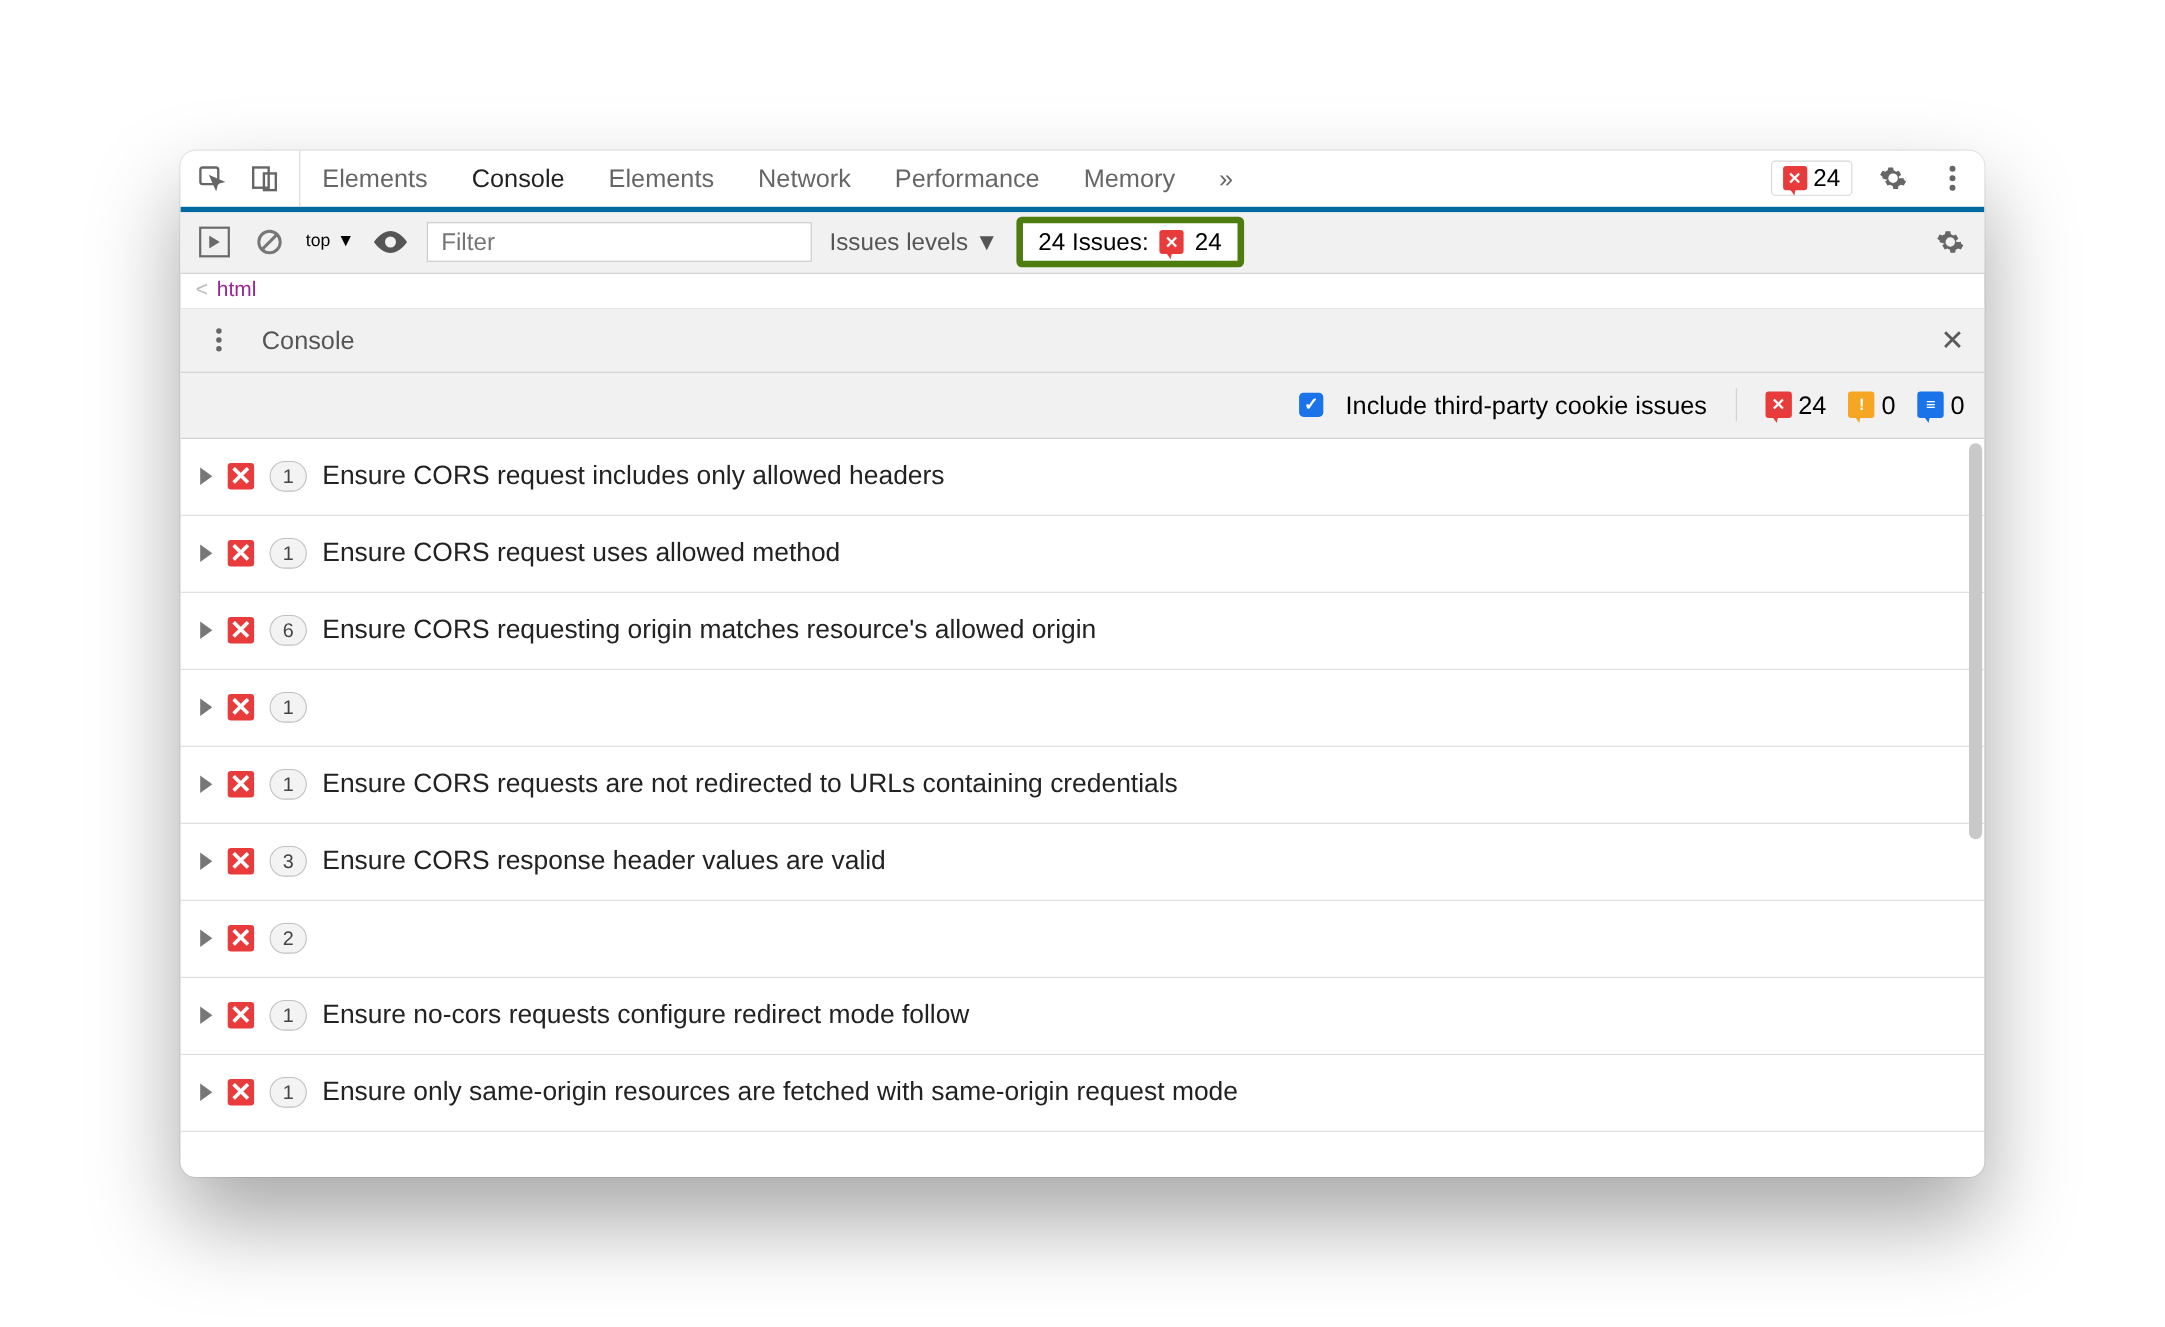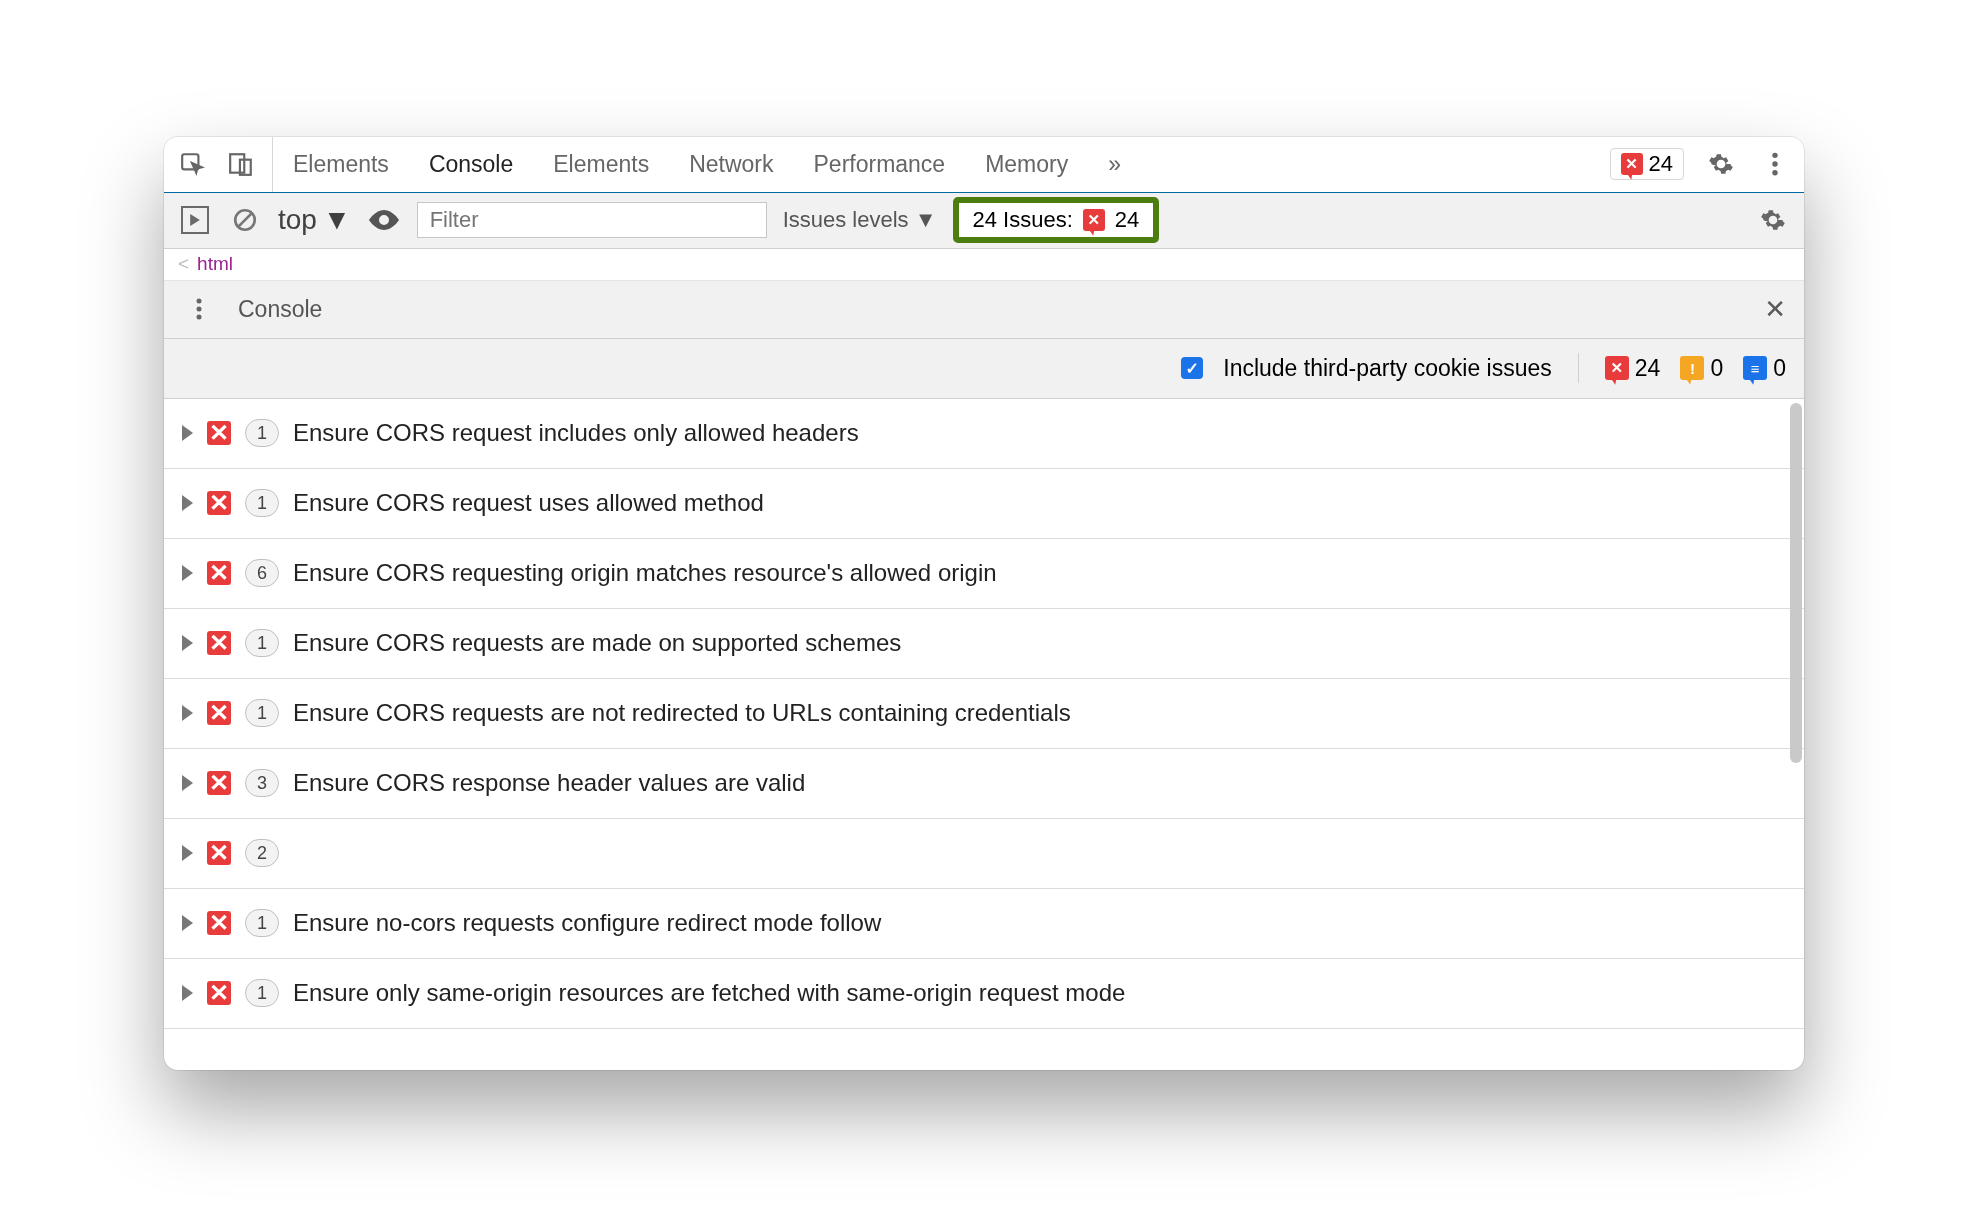--- a/index.html
+++ b/index.html
@@ -3,33 +3,33 @@
 <meta charset="utf-8">
 <style>
   * { box-sizing: border-box; margin: 0; padding: 0; font-family: -apple-system, BlinkMacSystemFont, "Helvetica Neue", Arial, sans-serif; }
   body { background: #fff; display:flex; align-items:center; justify-content:center; width:1968px; height:1206px; }
   .frame { width:1640px; height:933px; border-radius:14px; overflow:hidden; box-shadow:0 40px 80px rgba(0,0,0,.35), 0 0 0 1px rgba(0,0,0,.08); background:#fff; display:flex; flex-direction:column; }
   .titlebar { height:46px; background:linear-gradient(#f3f3f3,#ececec); border-bottom:1px solid #d0d0d0; display:flex; align-items:center; position:relative; }
   .tl-dots { display:flex; gap:12px; margin-left:18px; }
   .dot { width:18px; height:18px; border-radius:50%; }
   .dot.r{background:#ff5f57;border:1px solid #e1443d;} .dot.y{background:#febc2e;border:1px solid #e1a126;} .dot.g{background:#28c840;border:1px solid #1ea932;}
   .titlebar .title { position:absolute; left:0; right:0; text-align:center; font-size:21px; color:#3a3a3a; font-weight:400; pointer-events:none;}
-  .tabbar { height:56px; border-bottom:1px solid #0369a1; display:flex; align-items:center; padding:0 12px; gap:0;}
+  .tabbar { height:56px; border-bottom:5px solid #0369a1; display:flex; align-items:center; padding:0 12px; gap:0;}
   .tb-left { display:flex; align-items:center; gap:14px; padding-right:14px; border-right:1px solid #d6d6d6; height:100%;}
   .icon-btn { width:34px; height:34px; display:flex; align-items:center; justify-content:center; color:#666; }
   .tabs { display:flex; align-items:stretch; height:100%; margin-left:20px; gap:40px;}
   .tab { display:flex; align-items:center; font-size:23px; color:#666; cursor:pointer; }
   .tab.active { color:#222; font-weight:500; }
   .tb-right { margin-left:auto; display:flex; align-items:center; gap:20px;}
   .err-pill { display:flex; align-items:center; gap:6px; border:1px solid #d7d7d7; border-radius:4px; padding:2px 10px; font-size:22px;}
   .err-badge { width:22px; height:22px; background:#e83b3b; border-radius:3px; display:flex; align-items:center; justify-content:center; color:#fff; font-weight:700; font-size:15px; position:relative;}
   .err-badge::after{content:"";position:absolute;bottom:-4px;left:3px;border:4px solid transparent;border-top-color:#e83b3b;border-right-color:#e83b3b;transform:rotate(10deg);}
   .toolbar { height:56px; border-bottom:1px solid #cfcfcf; display:flex; align-items:center; padding:0 14px; gap:16px; background:#f1f1f1;}
   .play-box{width:28px;height:28px;border:2px solid #6a6a6a; display:flex;align-items:center;justify-content:center;}
-  .scope { display:flex; align-items:center; gap:6px; font-size:28px; color:#404040; }
+  .scope { display:flex; align-items:center; gap:6px; font-size:16px; color:#000000; }
   .filter { flex:0 0 350px; height:36px; border:1px solid #c7c7c7; background:#fff; padding:0 12px; font-size:22px; color:#7f1d1d;}
   .levels { font-size:22px; color:#555; }
   .issues-pill { display:flex; align-items:center; gap:10px; border:6px solid #4d7c0f; border-radius:5px; padding:4px 14px; background:#fff; font-size:22px;}
   .gear-r{margin-left:auto;}
   .htmlrow{height:32px;border-bottom:1px solid #e4e4e4; display:flex;align-items:center; padding-left:14px; font-family:Menlo,monospace; font-size:19px;}
   .htmlrow .arr{color:#bbb; margin-right:8px;} .htmlrow .tag{color:#9b2393;}
   .drawerhdr{height:58px;background:#f1f1f1;border-bottom:1px solid #cfcfcf;display:flex;align-items:center;padding:0 18px;gap:22px;}
   .drawerhdr .lbl{font-size:23px;color:#555;}
   .close-x{margin-left:auto;font-size:26px;color:#5a5a5a;}
   .drawer-sub{height:60px;border-bottom:1px solid #cfcfcf;background:#f1f1f1;display:flex;align-items:center;justify-content:flex-end;padding:0 18px;gap:20px;font-size:23px;}
@@ -187,21 +187,20 @@
     <div class="issue">
         <span class="tri"></span>
         <span class="ic err" style="width:24px;height:24px;border-radius:3px;display:flex;align-items:center;justify-content:center;color:#fff;font-weight:700;position:relative;">✕</span>
         <span class="count-pill">6</span>
         <span>Ensure CORS requesting origin matches resource's allowed origin</span>
       </div>
     <div class="issue">
         <span class="tri"></span>
         <span class="ic err" style="width:24px;height:24px;border-radius:3px;display:flex;align-items:center;justify-content:center;color:#fff;font-weight:700;position:relative;">✕</span>
         <span class="count-pill">1</span>
-        <span>Ensure CORS requests are made on supported schemes</span>
       </div>
     <div class="issue">
         <span class="tri"></span>
         <span class="ic err" style="width:24px;height:24px;border-radius:3px;display:flex;align-items:center;justify-content:center;color:#fff;font-weight:700;position:relative;">✕</span>
         <span class="count-pill">1</span>
         <span>Ensure CORS requests are not redirected to URLs containing credentials</span>
       </div>
     <div class="issue">
         <span class="tri"></span>
         <span class="ic err" style="width:24px;height:24px;border-radius:3px;display:flex;align-items:center;justify-content:center;color:#fff;font-weight:700;position:relative;">✕</span>

